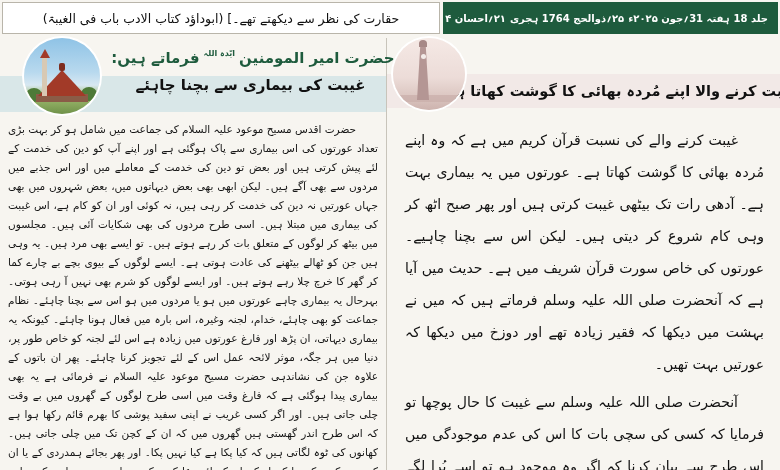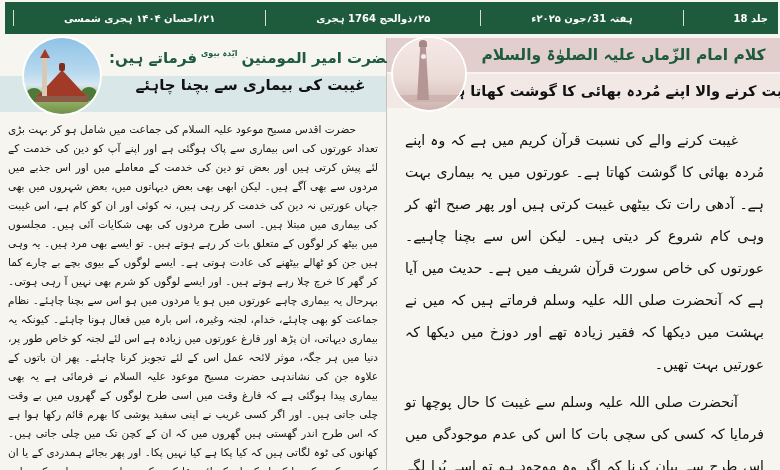--- a/index.html
+++ b/index.html
@@ -103,20 +103,23 @@
   .right-body p{margin:6px;text-indent:26px;}
   .citation{
     text-align:left;text-indent:0 !important;font-size:9.5px;line-height:14px;
     margin:14px 0 10px 0 !important;color:#222;
   }
 </style>
 </head>
 <body>
 
 <div class="masthead">
+  <div class="masthead-note">
+    <span>حقارت کی نظر سے دیکھتے تھے۔] (ابوداؤد کتاب الادب باب فی الغیبۃ)</span>
+  </div>
   <div class="masthead-dates">
     <span class="seg">جلد 18</span>
     <span class="sep"></span>
     <span class="seg">ہفتہ 31؍جون ۲۰۲۵ء</span>
     <span class="sep"></span>
     <span class="seg">۲۵؍ذوالحج 1764 ہجری</span>
     <span class="sep"></span>
     <span class="seg">۲۱؍احسان ۱۴۰۴ ہجری شمسی</span>
     <span class="sep"></span>
 
@@ -131,21 +134,21 @@
         <div class="m-tree1"></div>
         <div class="m-tree2"></div>
         <div class="m-base"></div>
         <div class="m-dome"></div>
         <div class="m-dome-cap"></div>
         <div class="m-minaret"></div>
         <div class="m-minaret-top"></div>
       </div>
       <div class="lh-title">
         <span>حضرت امیر المومنین</span>
-        <span class="small-sup">ایّدہ بیوی</span>
+        <span class="small-sup">ایّدہ اللہ</span>
         <span>فرماتے ہیں:</span>
       </div>
       <div class="lh-band">
         <span>غیبت کی بیماری سے بچنا چاہئے</span>
       </div>
     </div>
     <div class="left-body">
       <p>حضرت اقدس مسیح موعود علیہ السلام کی جماعت میں شامل ہو کر بہت بڑی تعداد عورتوں کی اس بیماری سے پاک ہوگئی ہے اور اپنے آپ کو دین کی خدمت کے لئے پیش کرتی ہیں اور بعض تو دین کی خدمت کے معاملے میں اور اس جذبے میں مردوں سے بھی آگے ہیں۔ لیکن ابھی بھی بعض دیہاتوں میں، بعض شہروں میں بھی جہاں عورتیں نہ دین کی خدمت کر رہی ہیں، نہ کوئی اور ان کو کام ہے، اس غیبت کی بیماری میں مبتلا ہیں۔ اسی طرح مردوں کی بھی شکایات آئی ہیں۔ مجلسوں میں بیٹھ کر لوگوں کے متعلق بات کر رہے ہوتے ہیں۔ تو ایسے بھی مرد ہیں۔ یہ وہی ہیں جن کو ٹھالے بیٹھنے کی عادت ہوتی ہے۔ ایسے لوگوں کے بیوی بچے بے چارے کما کر گھر کا خرچ چلا رہے ہوتے ہیں۔ اور ایسے لوگوں کو شرم بھی نہیں آ رہی ہوتی۔ بہرحال یہ بیماری چاہے عورتوں میں ہو یا مردوں میں ہو اس سے بچنا چاہئے۔ نظام جماعت کو بھی چاہئے، خدام، لجنہ وغیرہ، اس بارہ میں فعال ہونا چاہئے۔ کیونکہ یہ بیماری دیہاتی، ان پڑھ اور فارغ عورتوں میں زیادہ ہے اس لئے لجنہ کو خاص طور پر، دنیا میں ہر جگہ، موثر لائحہ عمل اس کے لئے تجویز کرنا چاہئے۔ پھر ان باتوں کے علاوہ جن کی نشاندہی حضرت مسیح موعود علیہ السلام نے فرمائی ہے یہ بھی بیماری پیدا ہوگئی ہے کہ فارغ وقت میں اسی طرح لوگوں کے گھروں میں بے وقت چلی جاتی ہیں۔ اور اگر کسی غریب نے اپنی سفید پوشی کا بھرم قائم رکھا ہوا ہے کہ اس طرح اندر گھستی ہیں گھروں میں کہ ان کے کچن تک میں چلی جاتی ہیں۔ کھانوں کی ٹوہ لگاتی ہیں کہ کیا پکا ہے کیا نہیں پکا۔ اور پھر بجائے ہمدردی کے یا ان کی مدد کرنے کے، یا کم از کم ان کے لئے دعا کرنے کے، مجلسوں میں باتیں کی جاتی ہیں کہ پیسے بچاتی ہے، سالن کی جگہ چٹنی بنائی ہوئی ہے یا پھر اتنا تھوڑا سالن تھا، یا فلاں تھا، یہ تھا، وہ تھا، کنجوس ہے۔ وہ کنجوس ہے یا جو بھی ہے وہ اپنا گھر چلا رہی ہے جس طرح بھی چلا رہی ہے تمہارا کیا کام ہے کہ کسی کے گھر کے اندر گھس کر اس کے عیب تلاش کرو۔ اور پھر جب ایسے سفید پوش لوگوں کے گھروں میں بچیوں کے رشتے آتے ہیں</p>
     </div>
   </div>
@@ -153,23 +156,20 @@
   <div class="col-divider"></div>
 
   <div class="col-right">
     <div class="rh">
       <div class="minaret-circle">
         <div class="t-skyline"></div>
         <div class="t-tower"></div>
         <div class="t-dome"></div>
         <div class="t-clock"></div>
       </div>
-      <div class="rh-band1">
-        <span>کلام امام الزّماں علیہ الصلوٰۃ والسلام</span>
-      </div>
       <div class="rh-band2">
         <span>غیبت کرنے والا اپنے مُردہ بھائی کا گوشت کھاتا ہے</span>
       </div>
     </div>
     <div class="right-body">
       <p>غیبت کرنے والے کی نسبت قرآن کریم میں ہے کہ وہ اپنے مُردہ بھائی کا گوشت کھاتا ہے۔ عورتوں میں یہ بیماری بہت ہے۔ آدھی رات تک بیٹھی غیبت کرتی ہیں اور پھر صبح اٹھ کر وہی کام شروع کر دیتی ہیں۔ لیکن اس سے بچنا چاہیے۔ عورتوں کی خاص سورت قرآن شریف میں ہے۔ حدیث میں آیا ہے کہ آنحضرت صلی اللہ علیہ وسلم فرماتے ہیں کہ میں نے بہشت میں دیکھا کہ فقیر زیادہ تھے اور دوزخ میں دیکھا کہ عورتیں بہت تھیں۔</p>
       <p><span>آنحضرت صلی اللہ علیہ وسلم سے غیبت کا حال پوچھا تو فرمایا کہ کسی کی سچی بات کا اس کی عدم موجودگی میں اس طرح سے بیان کرنا کہ اگر وہ موجود ہو تو اسے بُرا لگے غیبت ہے اور اگر وہ بات اس میں نہیں ہے اور تو بیان کرتا ہے تو اس کا نام بہتان ہے۔ خدا تعالیٰ فرماتا ہے </span></p>
     </div>
   </div>
 

